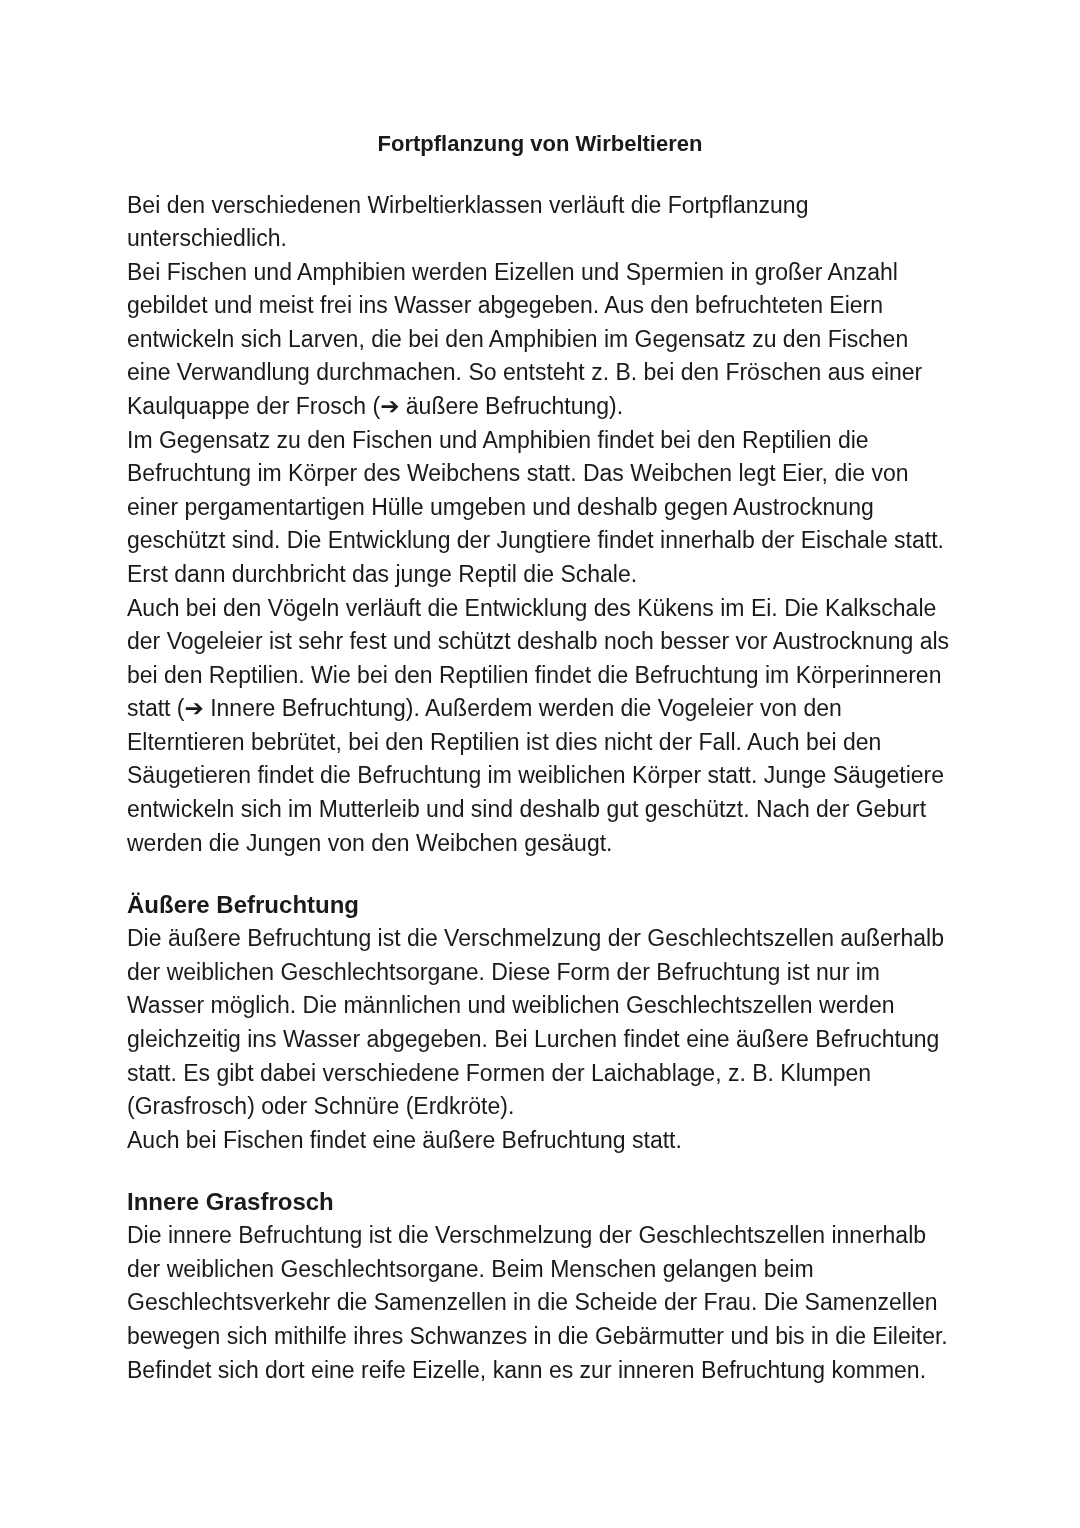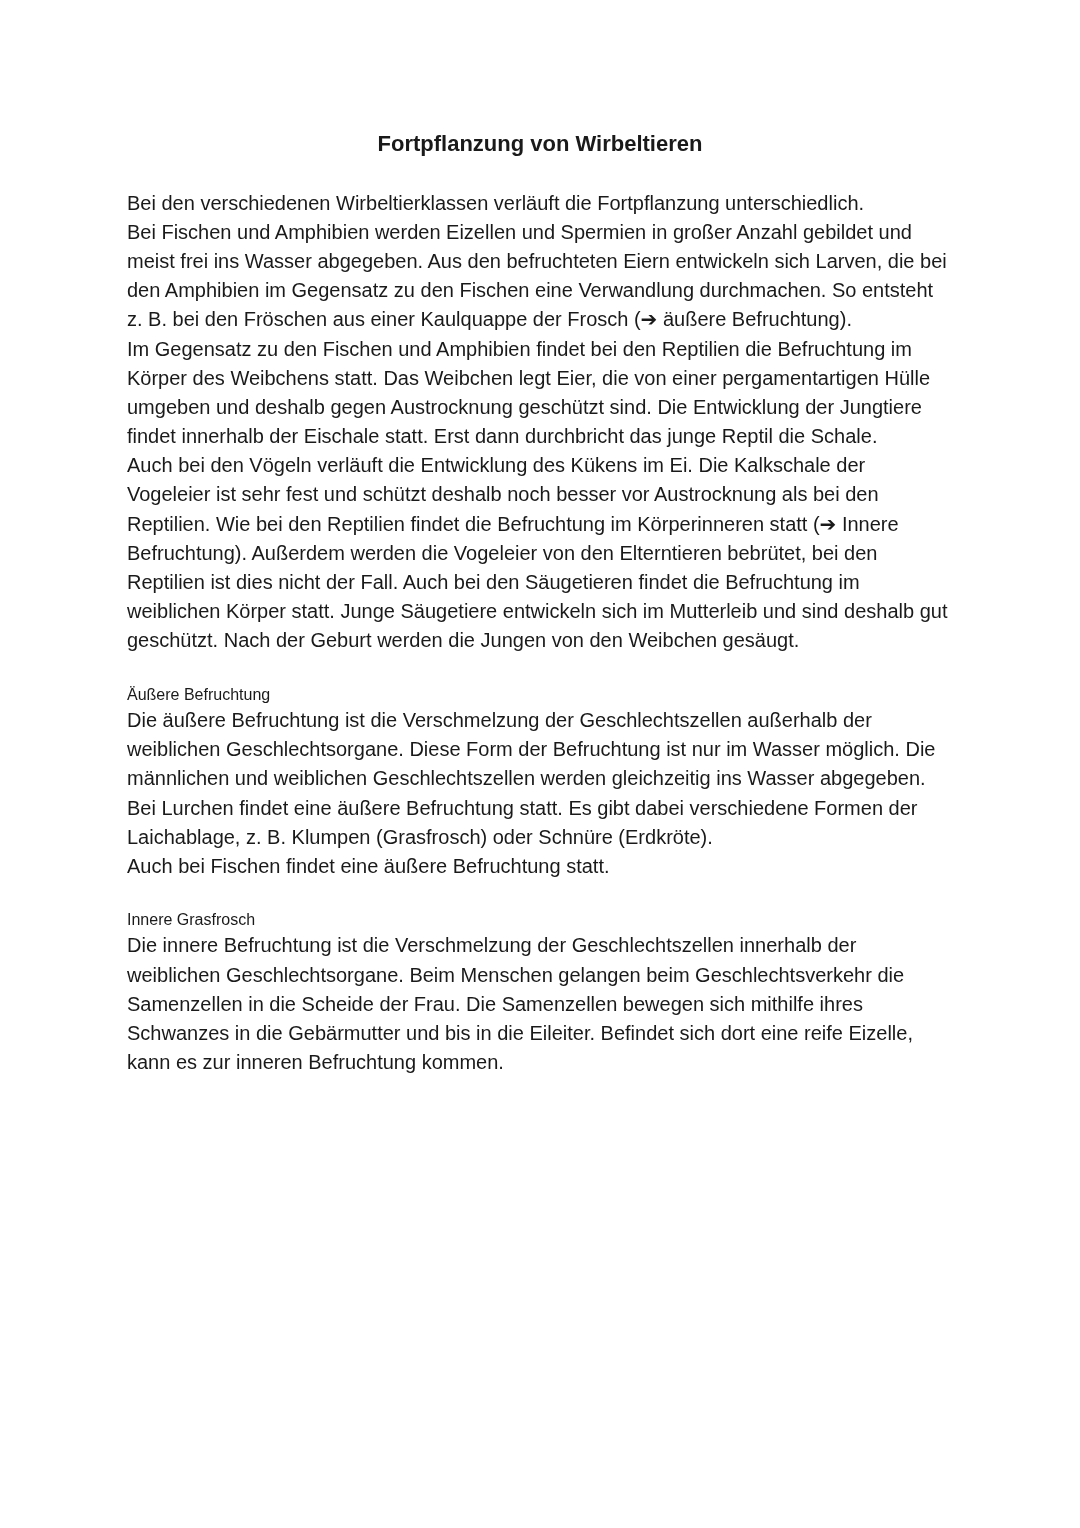--- a/index.html
+++ b/index.html
@@ -20,28 +20,28 @@
     padding: 130px 127px 60px 127px;
   }
   .doc-title {
     font-size: 22px;
     font-weight: bold;
     text-align: center;
     margin: 0 0 30px 0;
     line-height: 1.3;
   }
   .para {
-    font-size: 20px;
+    font-size: 23px;
     line-height: 1.46;
     margin: 0;
     white-space: pre-wrap;
   }
   .section-heading {
-    font-size: 16px;
-    font-weight: normal;
+    font-size: 24px;
+    font-weight: bold;
     line-height: 1.46;
     margin: 27px 0 0 0;
   }
 </style>
 </head>
 <body>
 
 <div class="page">
 
   <h1 class="doc-title">Fortpflanzung von Wirbeltieren</h1>

